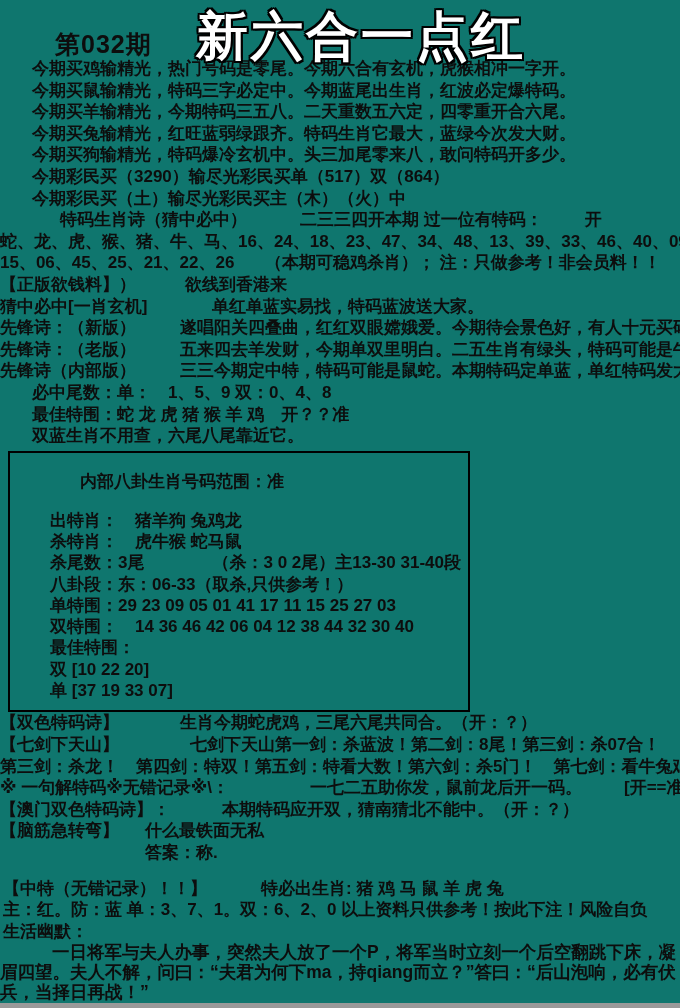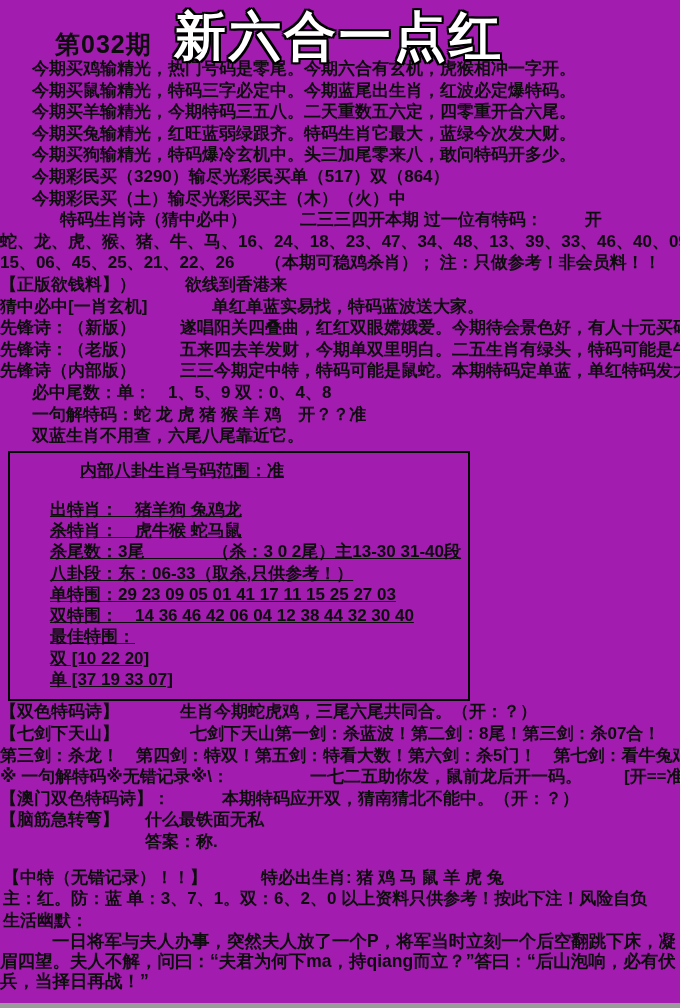--- a/index.html
+++ b/index.html
@@ -1,40 +1,40 @@
 <!DOCTYPE html>
 <html><head>
 <meta charset="utf-8">
 <style>
   html,body{margin:0;padding:0;background:#fff;}
   .page{
-    position:relative;width:680px;height:1008px;overflow:hidden;background:#a21caf;
+    position:relative;width:680px;height:1008px;overflow:hidden;background:#0f766e;
     font-family:"Liberation Sans","DejaVu Sans",sans-serif;color:#0d0d0d;
   }
   
   .hdr{position:relative;height:58px;}
   .issue{position:absolute;left:55px;top:28px;font-size:25px;font-weight:700;letter-spacing:1px;}
   .masthead{
-    position:absolute;left:174px;top:2px;font-size:52px;font-weight:900;letter-spacing:3px;
+    position:absolute;left:196px;top:2px;font-size:52px;font-weight:900;letter-spacing:3px;
     color:#fff;
     text-shadow:-2px -2px 0 #000,2px -2px 0 #000,-2px 2px 0 #000,2px 2px 0 #000,
                 -2px 0 0 #000,2px 0 0 #000,0 -2px 0 #000,0 2px 0 #000;
   }
   
   .row{font-size:17px;line-height:21.6px;white-space:nowrap;font-weight:600;}
   .b{font-weight:800;}
   .lr{display:flex;}
   .lbl{flex:0 0 auto;}
   .ml48{margin-left:32px}.ml60{margin-left:60px}.ml3{margin-left:3px}
   .lw240{width:240px}.lw185{width:185px}.lw212{width:212px}.lw180{width:180px}
   .lw190{width:190px}.lw222{width:222px}.lw145{width:145px}.lw258{width:258px}
   .lw265{width:265px}.lw310{width:310px}
   .tail{margin-left:42px;}
   
-  .box{margin:4px 0 0 8px;width:458px;border:2px solid #000;padding:7px 0 9px 0;text-decoration:underline;}
+  .box{margin:4px 0 0 8px;width:458px;border:2px solid #000;padding:18px 0 9px 0;}
   .bt{margin-left:70px;font-size:17px;line-height:22px;font-weight:700;white-space:nowrap;}
   .bgap{height:17px;}
   .bl{margin-left:40px;font-size:17px;line-height:21.3px;font-weight:600;white-space:nowrap;}
   .bl0{margin-left:33px;} .gap14{height:14px;}
   .joke{font-size:17.5px;line-height:20px;font-weight:700;white-space:normal;
         text-indent:52px;margin:0 2px 0 0;}
   .bstrip{position:absolute;left:0;right:0;bottom:0;height:5px;background:#9a9a9a;}
 </style>
 </head>
 <body>
@@ -84,21 +84,21 @@
   <div class="row lr">
     <span class="lbl lw180">先锋诗：（老版）</span>
     <span>五来四去羊发财，今期单双里明白。二五生肖有绿头，特码可能是牛头。</span>
   </div>
   <div class="row lr">
     <span class="lbl lw180">先锋诗（内部版）</span>
     <span>三三今期定中特，特码可能是鼠蛇。本期特码定单蓝，单红特码发大家。</span>
   </div>
 
   <div class="row ml48">必中尾数：单：　1、5、9 双：0、4、8</div>
-  <div class="row ml48">一句解特码：蛇 龙 虎 猪 猴 羊 鸡　开？？准</div>
+  <div class="row ml48">最佳特围：蛇 龙 虎 猪 猴 羊 鸡　开？？准</div>
   <div class="row ml48">双蓝生肖不用查，六尾八尾靠近它。</div>
 
   <div class="box">
     <div class="bt">内部八卦生肖号码范围：准</div>
     <div class="bgap"></div>
     <div class="bl">出特肖：　猪羊狗 兔鸡龙</div>
     <div class="bl">杀特肖：　虎牛猴 蛇马鼠</div>
     <div class="bl">杀尾数：3尾　　　　（杀：3 0 2尾）主13-30 31-40段</div>
     <div class="bl">八卦段：东：06-33（取杀,只供参考！）</div>
     <div class="bl">单特围：29 23 09 05 01 41 17 11 15 25 27 03</div>

